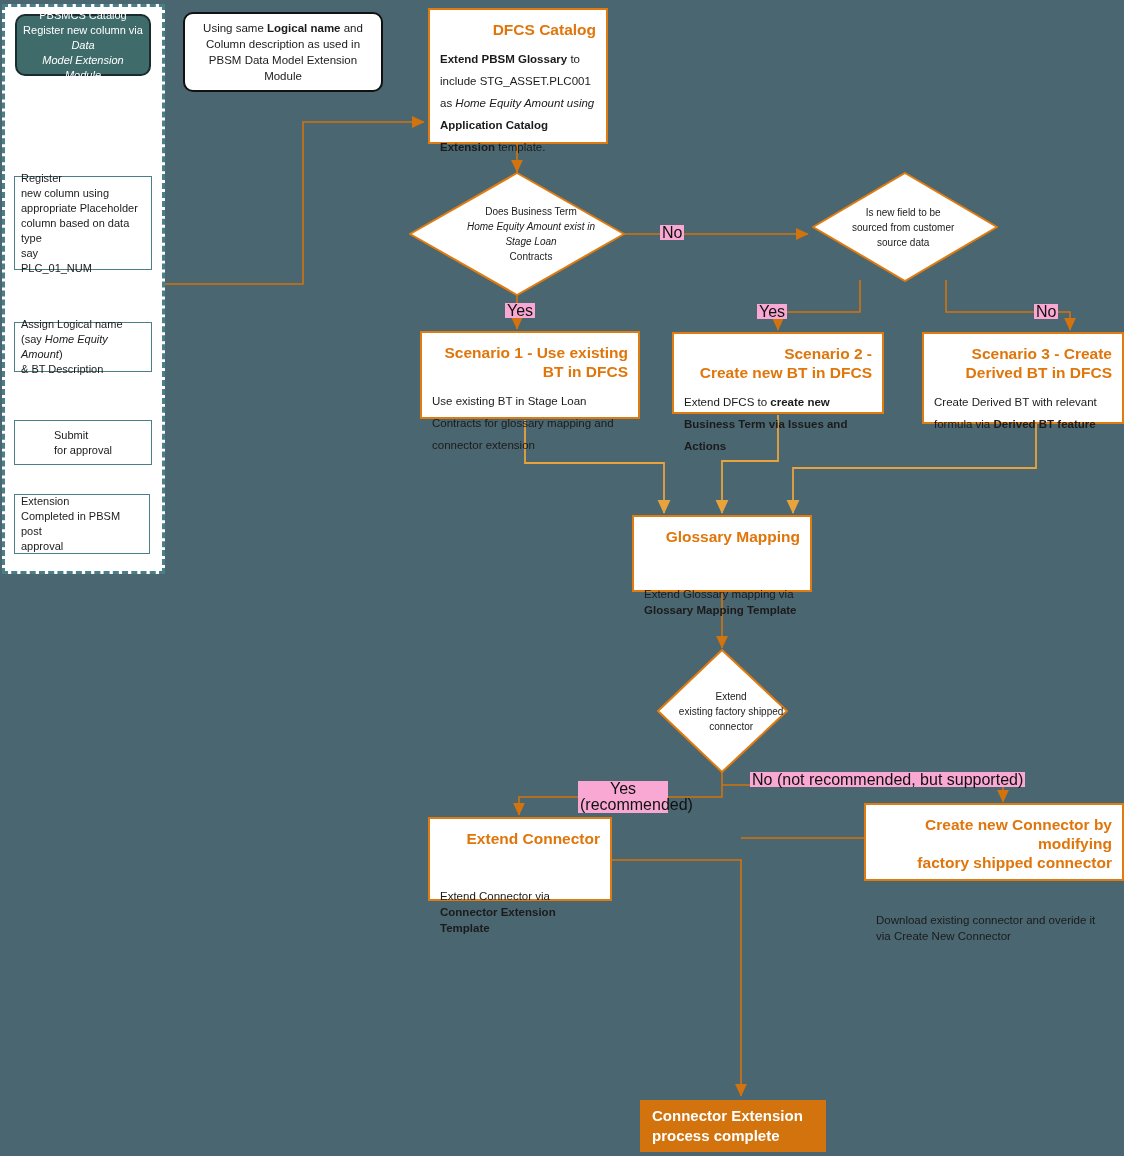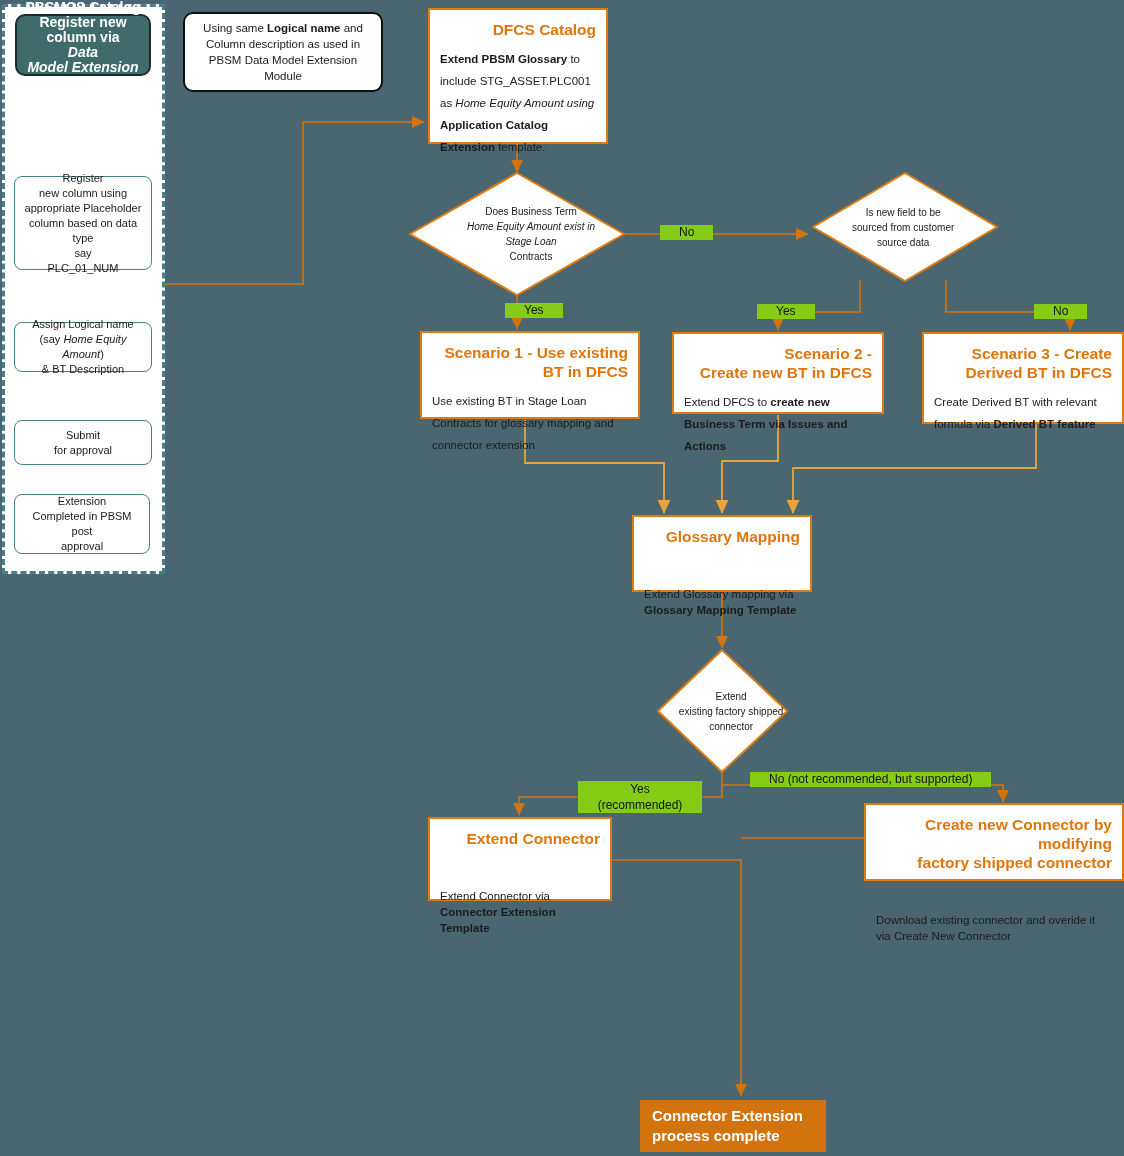--- a/index.html
+++ b/index.html
@@ -44,36 +44,35 @@
   
   .teal-header {
     background: #3f6b6b;
     border: 2px solid #1a2d2d;
     border-radius: 10px;
     color: #ffffff;
     display: flex;
     align-items: center;
     justify-content: center;
     text-align: center;
-    font-size: 14px;
+    font-size: 11px;
     line-height: 15px;
-    font-weight: bold;
+    font-weight: normal;
     padding: 4px 6px;
   }
   .teal-header .it { font-style: italic; }
 
   .teal-box {
     background: #ffffff;
     border: 1px solid #4a7f87;
-    border-radius: 8px;
+    border-radius: 0;
     color: #1b1b1b;
     display: flex;
     align-items: center;
     justify-content: center;
-    text-align: center;
     font-size: 11px;
     line-height: 15px;
     padding: 4px 6px;
   }
   .teal-box .it { font-style: italic; }
 
   
   .note-box {
     background: #ffffff;
     border: 2px solid #111111;
@@ -138,25 +137,25 @@
     line-height: 15px;
     color: #1b1b1b;
     padding: 0 14%;
     box-sizing: border-box;
   }
   .diamond-text .it { font-style: italic; }
 
   
   .edge-label {
     position: absolute;
-    background: #84cc16;
+    background: #f9a8d4;
     color: #111111;
-    font-size: 12px;
+    font-size: 16px;
     line-height: 15px;
-    padding: 0px 19px;
+    padding: 0px 2px;
     white-space: nowrap;
     text-align: center;
   }
   .edge-label.two {
     line-height: 16px;
   }
 </style>
 </head>
 <body>
 

